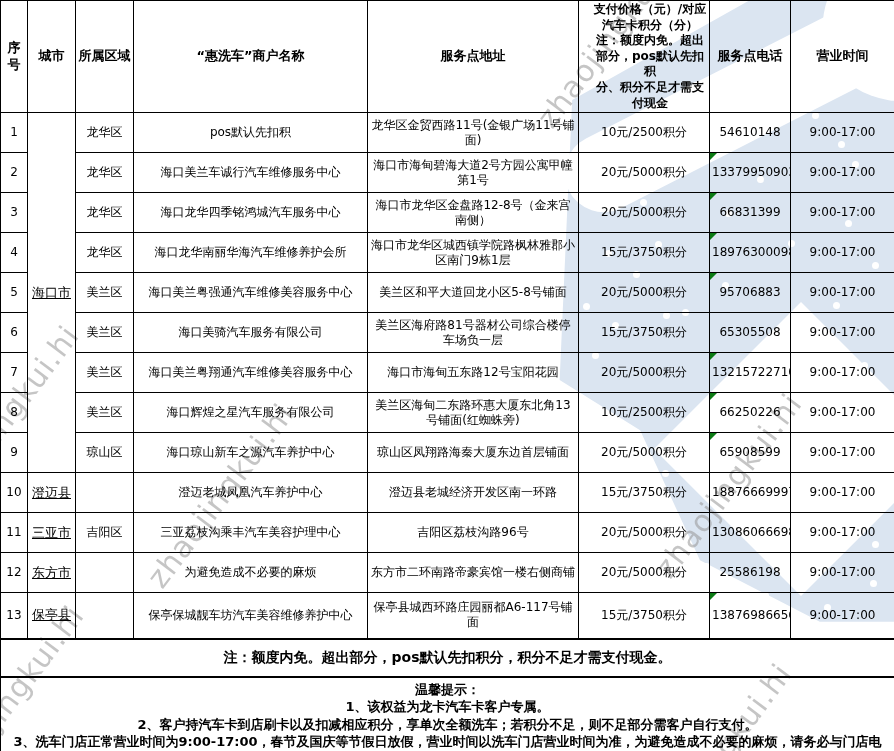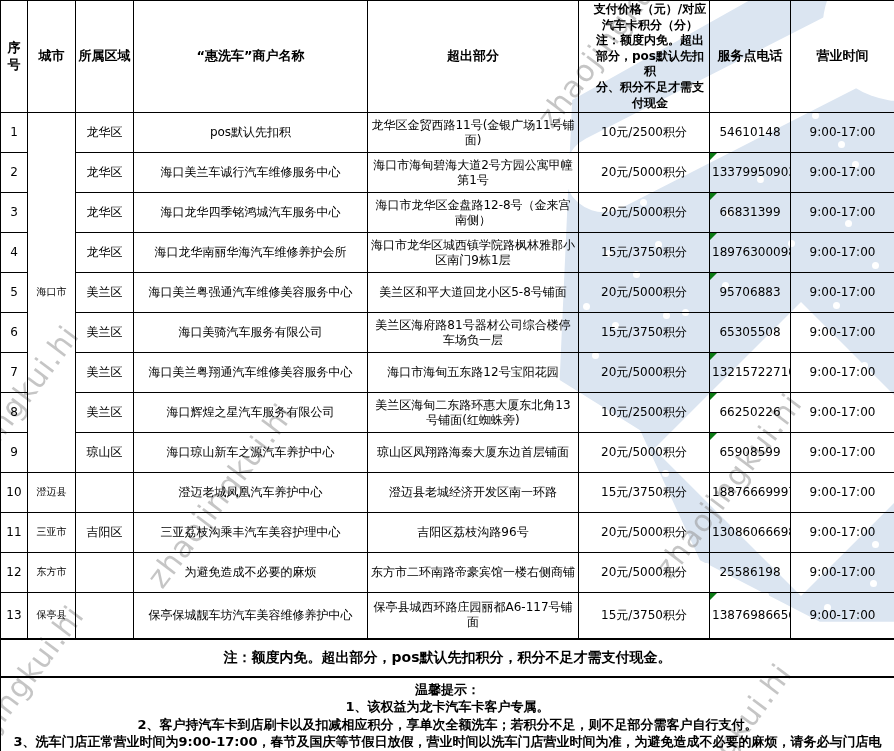--- a/index.html
+++ b/index.html
@@ -32,21 +32,21 @@
   table{position:absolute;left:0;top:0;width:894px;border-collapse:collapse;table-layout:fixed;
     background:transparent;color:#000;}
   th,td{border:1px solid #000;text-align:center;vertical-align:middle;padding:1px 2px;
     overflow:hidden;position:relative;background:transparent;}
   thead tr{height:96px;}
   th{font-weight:bold;font-size:13px;line-height:1.25;}
   th.price-h{font-size:12px;white-space:pre-line;line-height:1.3;padding-left:14px;}
   tbody tr{height:40px;}
   tbody tr.tall{height:46px;}
   td{font-size:12px;line-height:1.25;}
-  td.city{font-size:10px;}
+  td.city{font-size:13px;text-decoration:underline;}
   td.marked::before{content:"";position:absolute;left:0;top:0;width:0;height:0;
     border-top:7px solid #0c7a14;border-right:7px solid transparent;}
   tr.note-row{height:38px;}
   tr.note-row td{font-size:14px;font-weight:bold;border-top:2px solid #000;}
   tr.tips-row{height:85px;}
   tr.tips-row td{font-size:13px;font-weight:bold;border-top:2px solid #000;padding:3px 6px;}
   .tips-line{line-height:1.35;}
 </style>
 </head>
 <body>
@@ -119,21 +119,21 @@
         <col style="width:131px">
         <col style="width:81px">
         <col style="width:104px">
     </colgroup>
     <thead>
       <tr>
         <th>序号</th>
         <th>城市</th>
         <th>所属区域</th>
         <th>“惠洗车”商户名称</th>
-        <th>超出部分</th>
+        <th>服务点地址</th>
         <th class="price-h">支付价格（元）/对应
 汽车卡积分（分）
 注：额度内免。超出
 部分，pos默认先扣积
 分、积分不足才需支
 付现金</th>
         <th>服务点电话</th>
         <th>营业时间</th>
       </tr>
     </thead>

